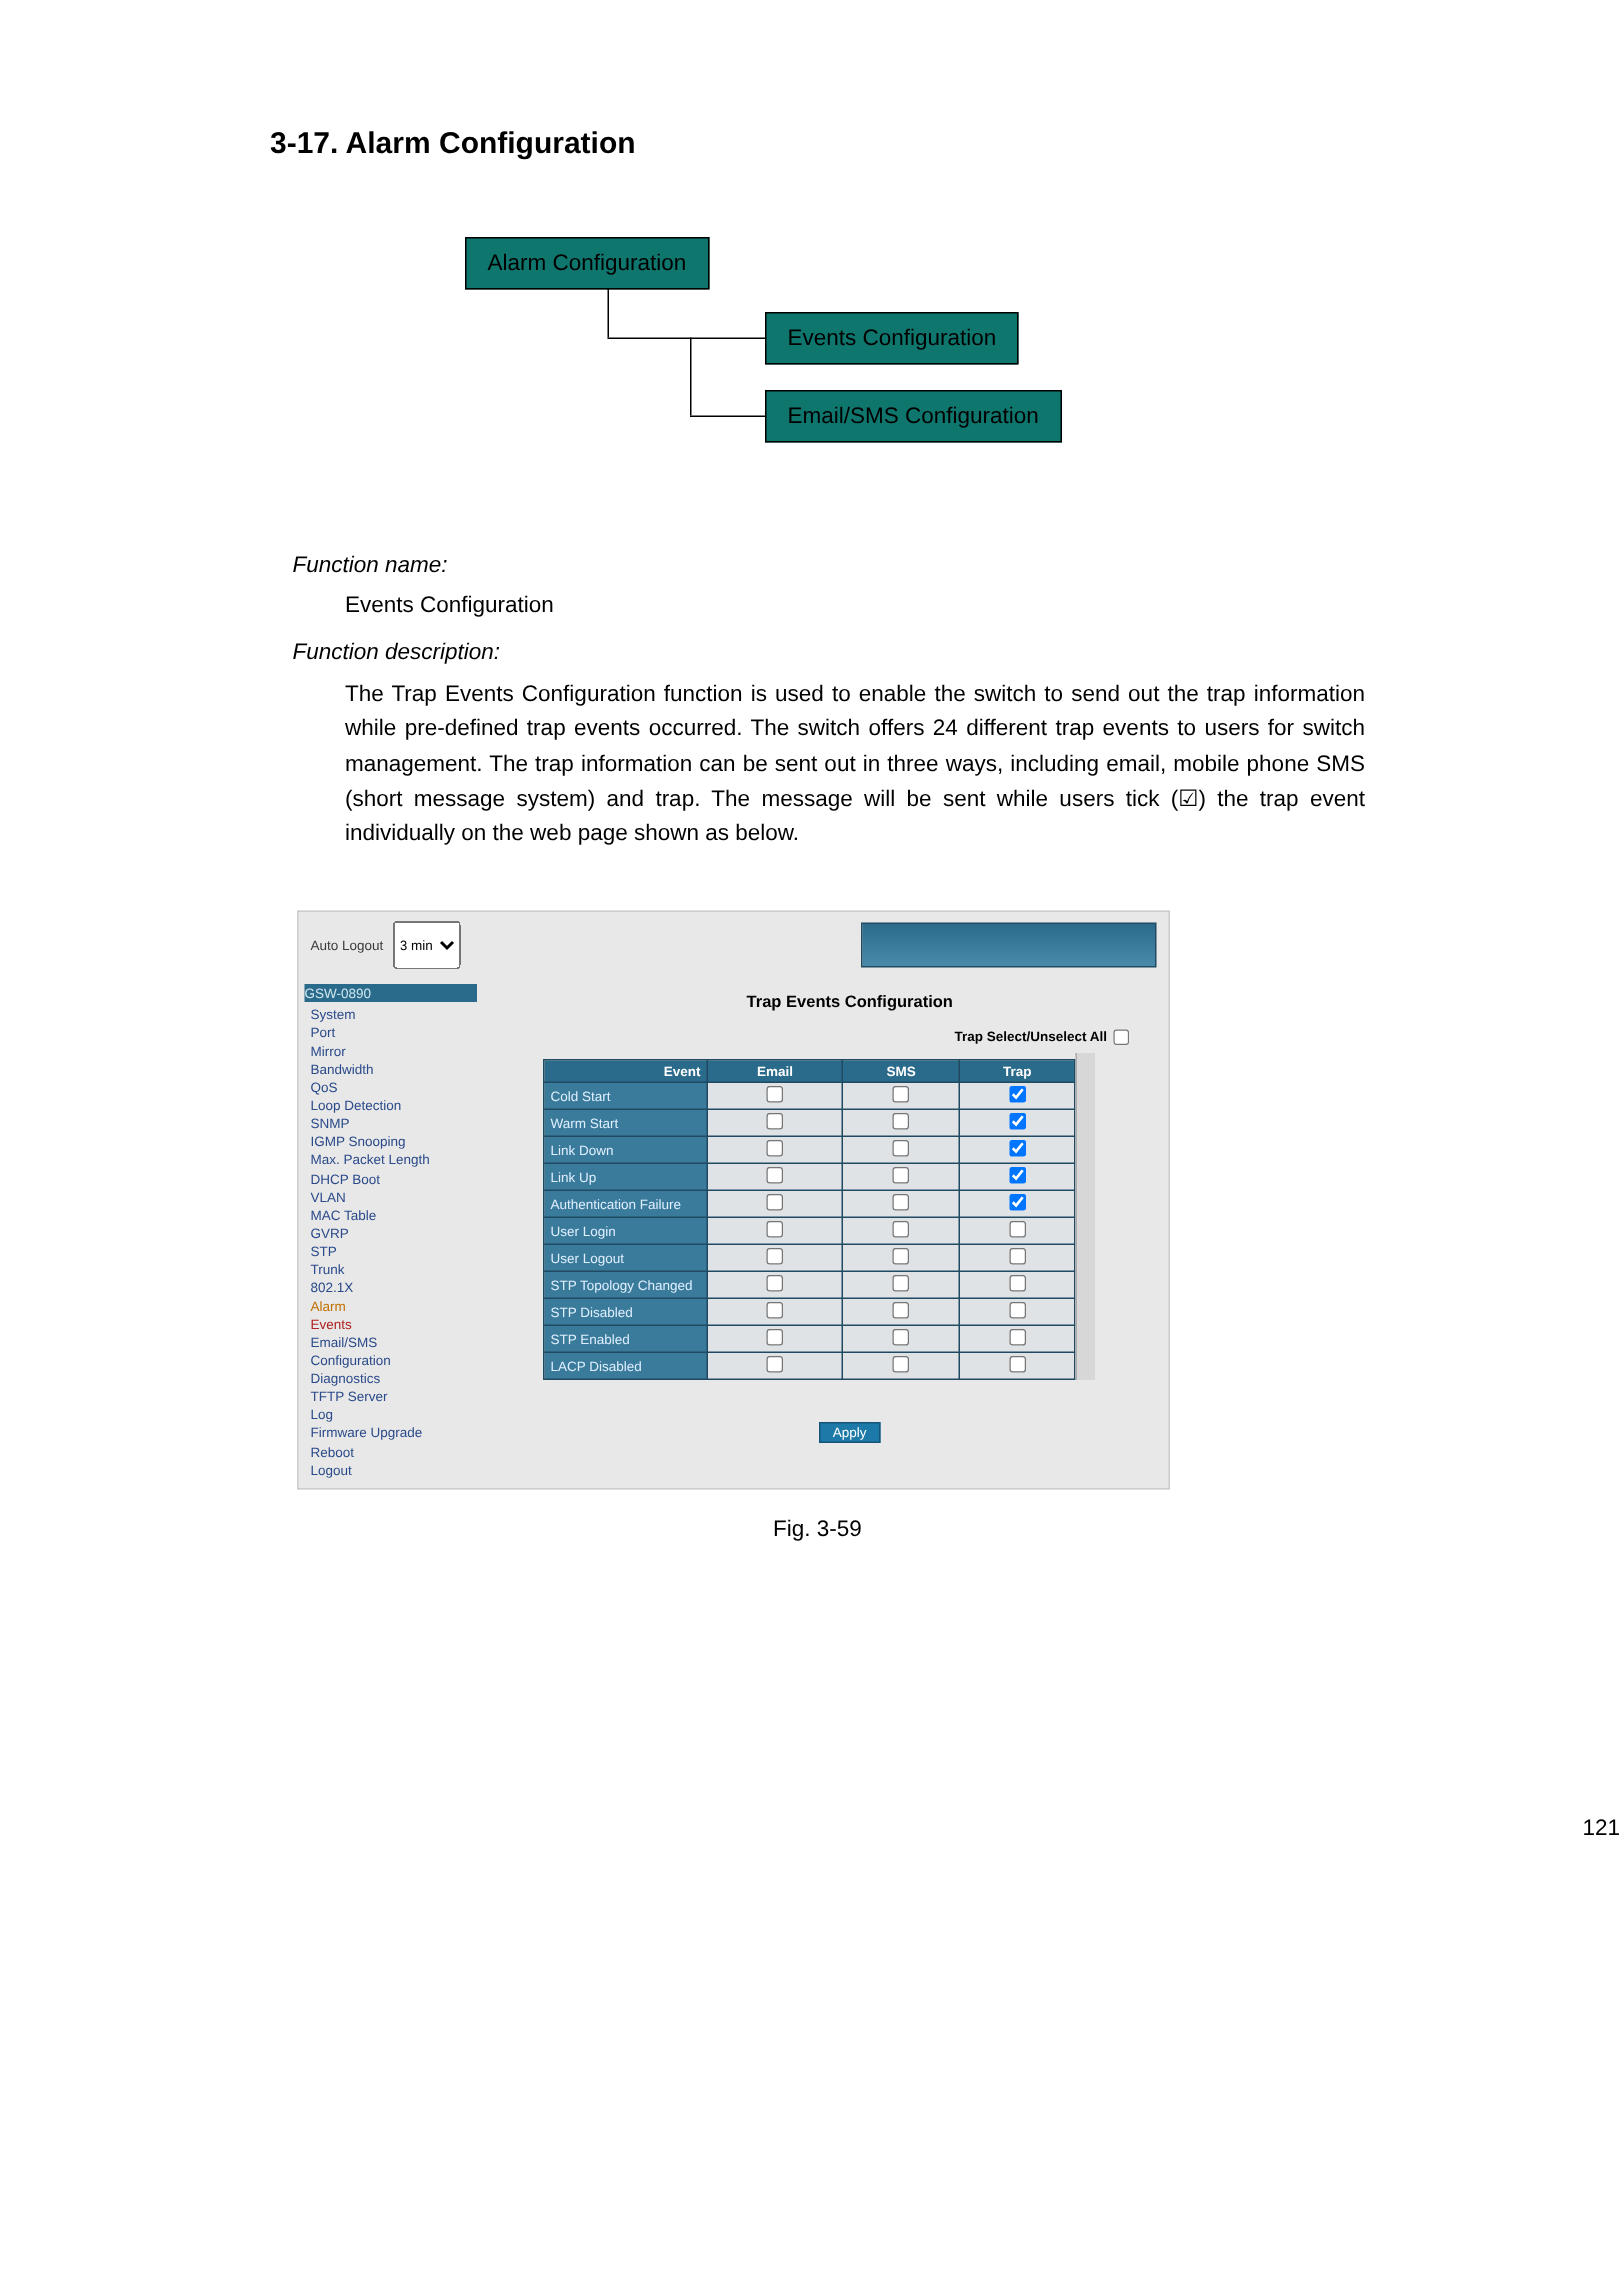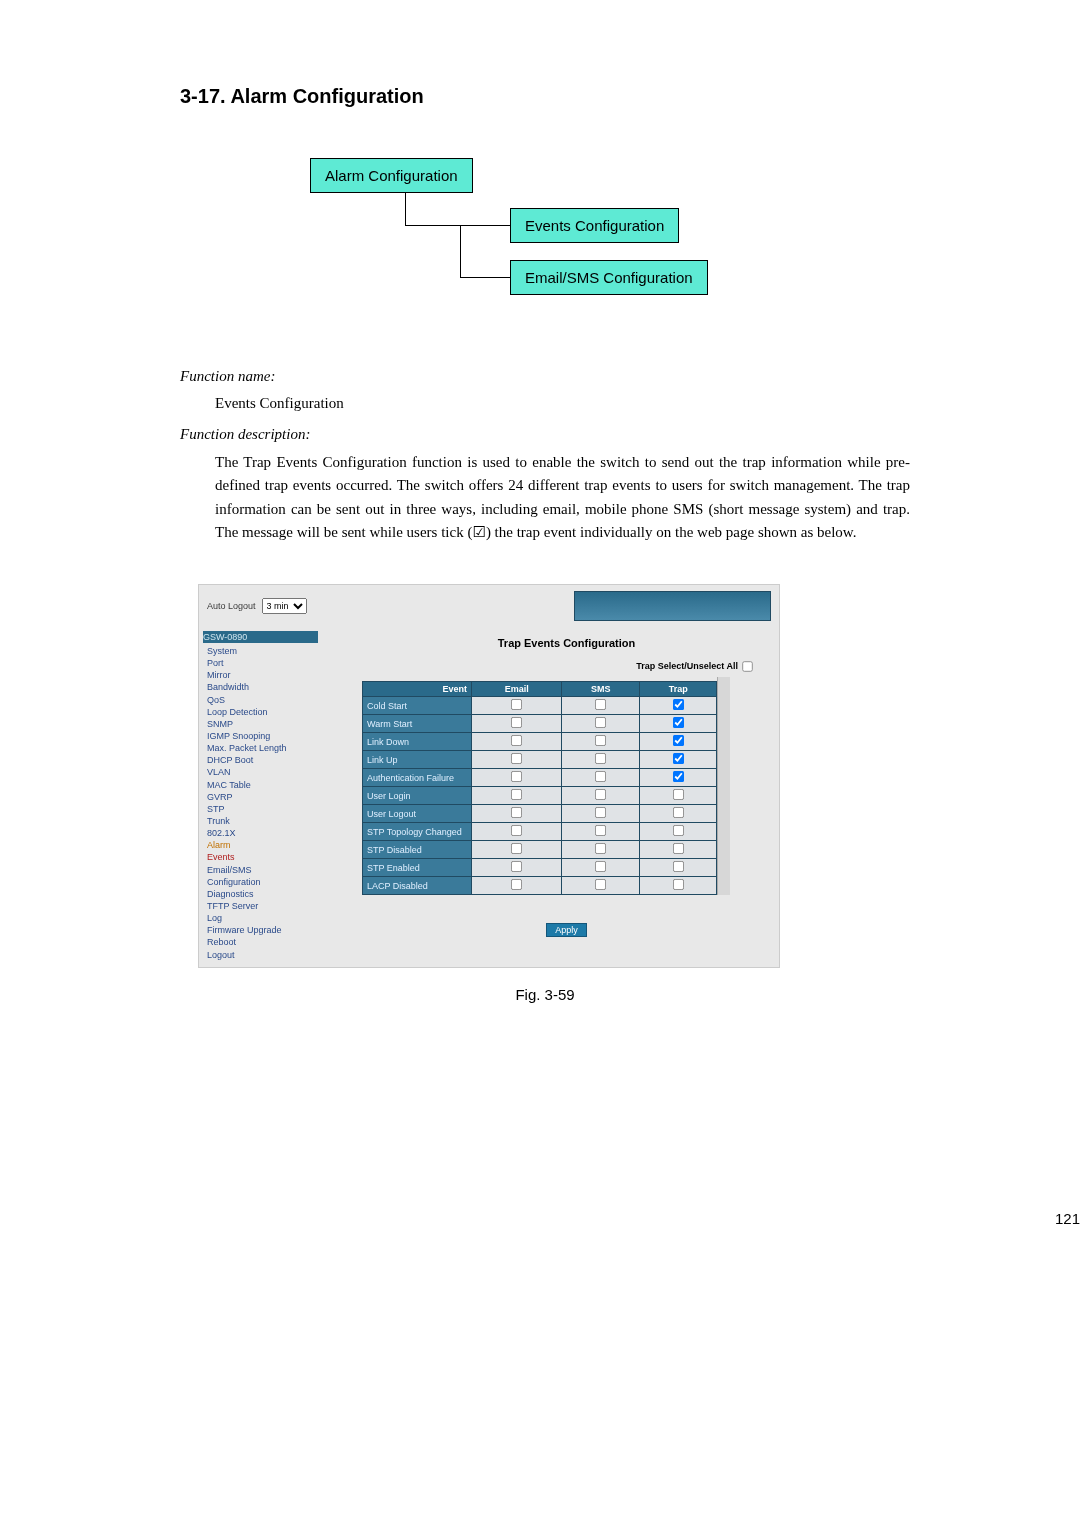--- a/index.html
+++ b/index.html
@@ -24,34 +24,34 @@
 }
 .diagram {
   position: relative;
   height: 170px;
   margin-left: 130px;
   margin-bottom: 40px;
 }
 .dbox {
   position: absolute;
   border: 1px solid #000;
-  background: #5eead4;
+  background: #0f766e;
   padding: 8px 14px;
   font-size: 15px;
 }
 .dbox.top { left: 0; top: 0; }
 .dbox.mid { left: 200px; top: 50px; }
 .dbox.bot { left: 200px; top: 102px; }
 .line { position: absolute; background: #000; }
 .v1 { left: 95px; top: 34px; width: 1px; height: 33px; }
 .h1 { left: 95px; top: 67px; width: 105px; height: 1px; }
 .v2 { left: 150px; top: 67px; width: 1px; height: 52px; }
 .h2 { left: 150px; top: 119px; width: 50px; height: 1px; }
 
-.content { margin-left: 0; font-family: Liberation Serif, serif; }
+.content { margin-left: 15px; }
 .label-i {
   font-style: italic;
   font-size: 15px;
   margin: 10px 0 8px 0;
 }
 .indent {
   margin-left: 35px;
   font-size: 15px;
   line-height: 1.4;
   margin-bottom: 12px;
@@ -72,21 +72,21 @@
   color: #3a3a3a;
 }
 .ss-top {
   display: flex;
   align-items: center;
   padding: 6px 8px;
   gap: 6px;
 }
 .ss-top select {
   font-size: 9px;
-  height: 16px;
+  height: 32px;
 }
 .ss-banner {
   margin-left: auto;
   width: 195px;
   height: 28px;
   background: linear-gradient(#2a6a8a, #4a8aaa);
   border: 1px solid #204a62;
   position: relative;
 }
 .ss-body { display: flex; }

